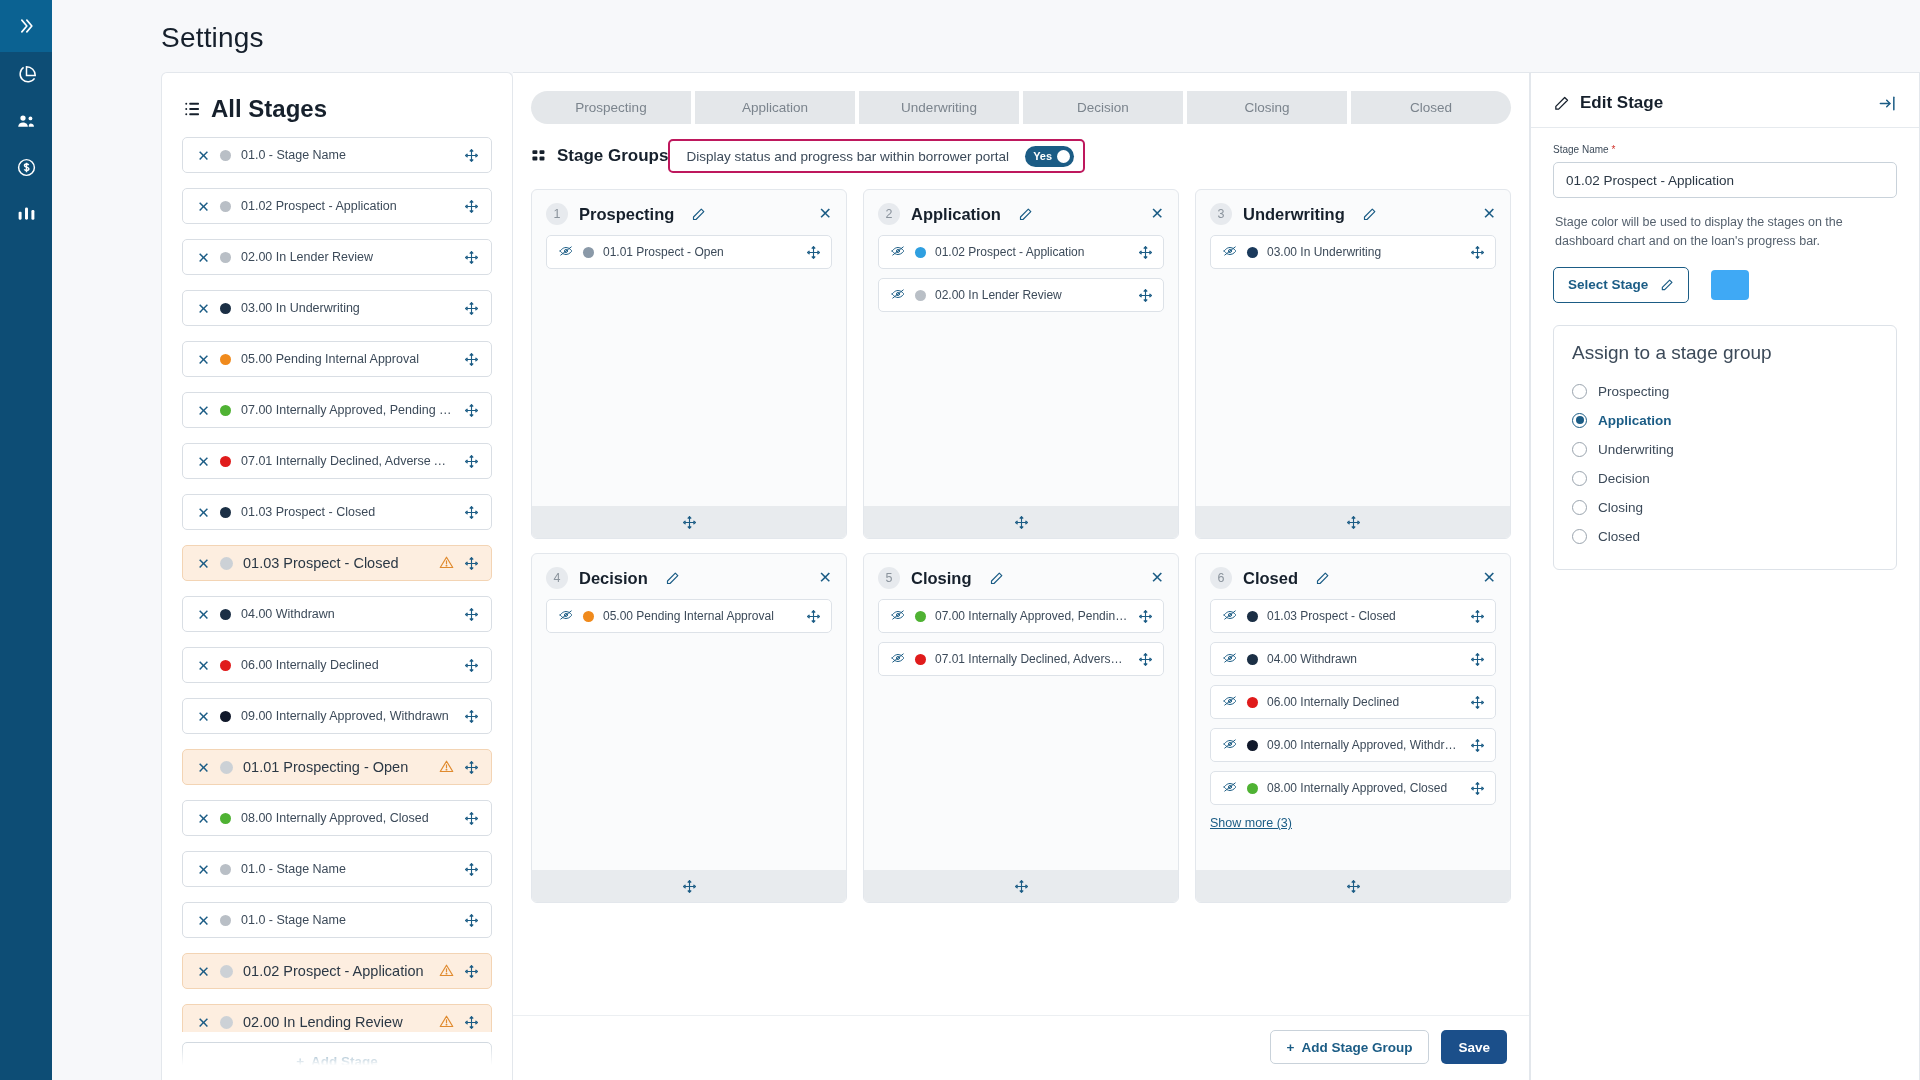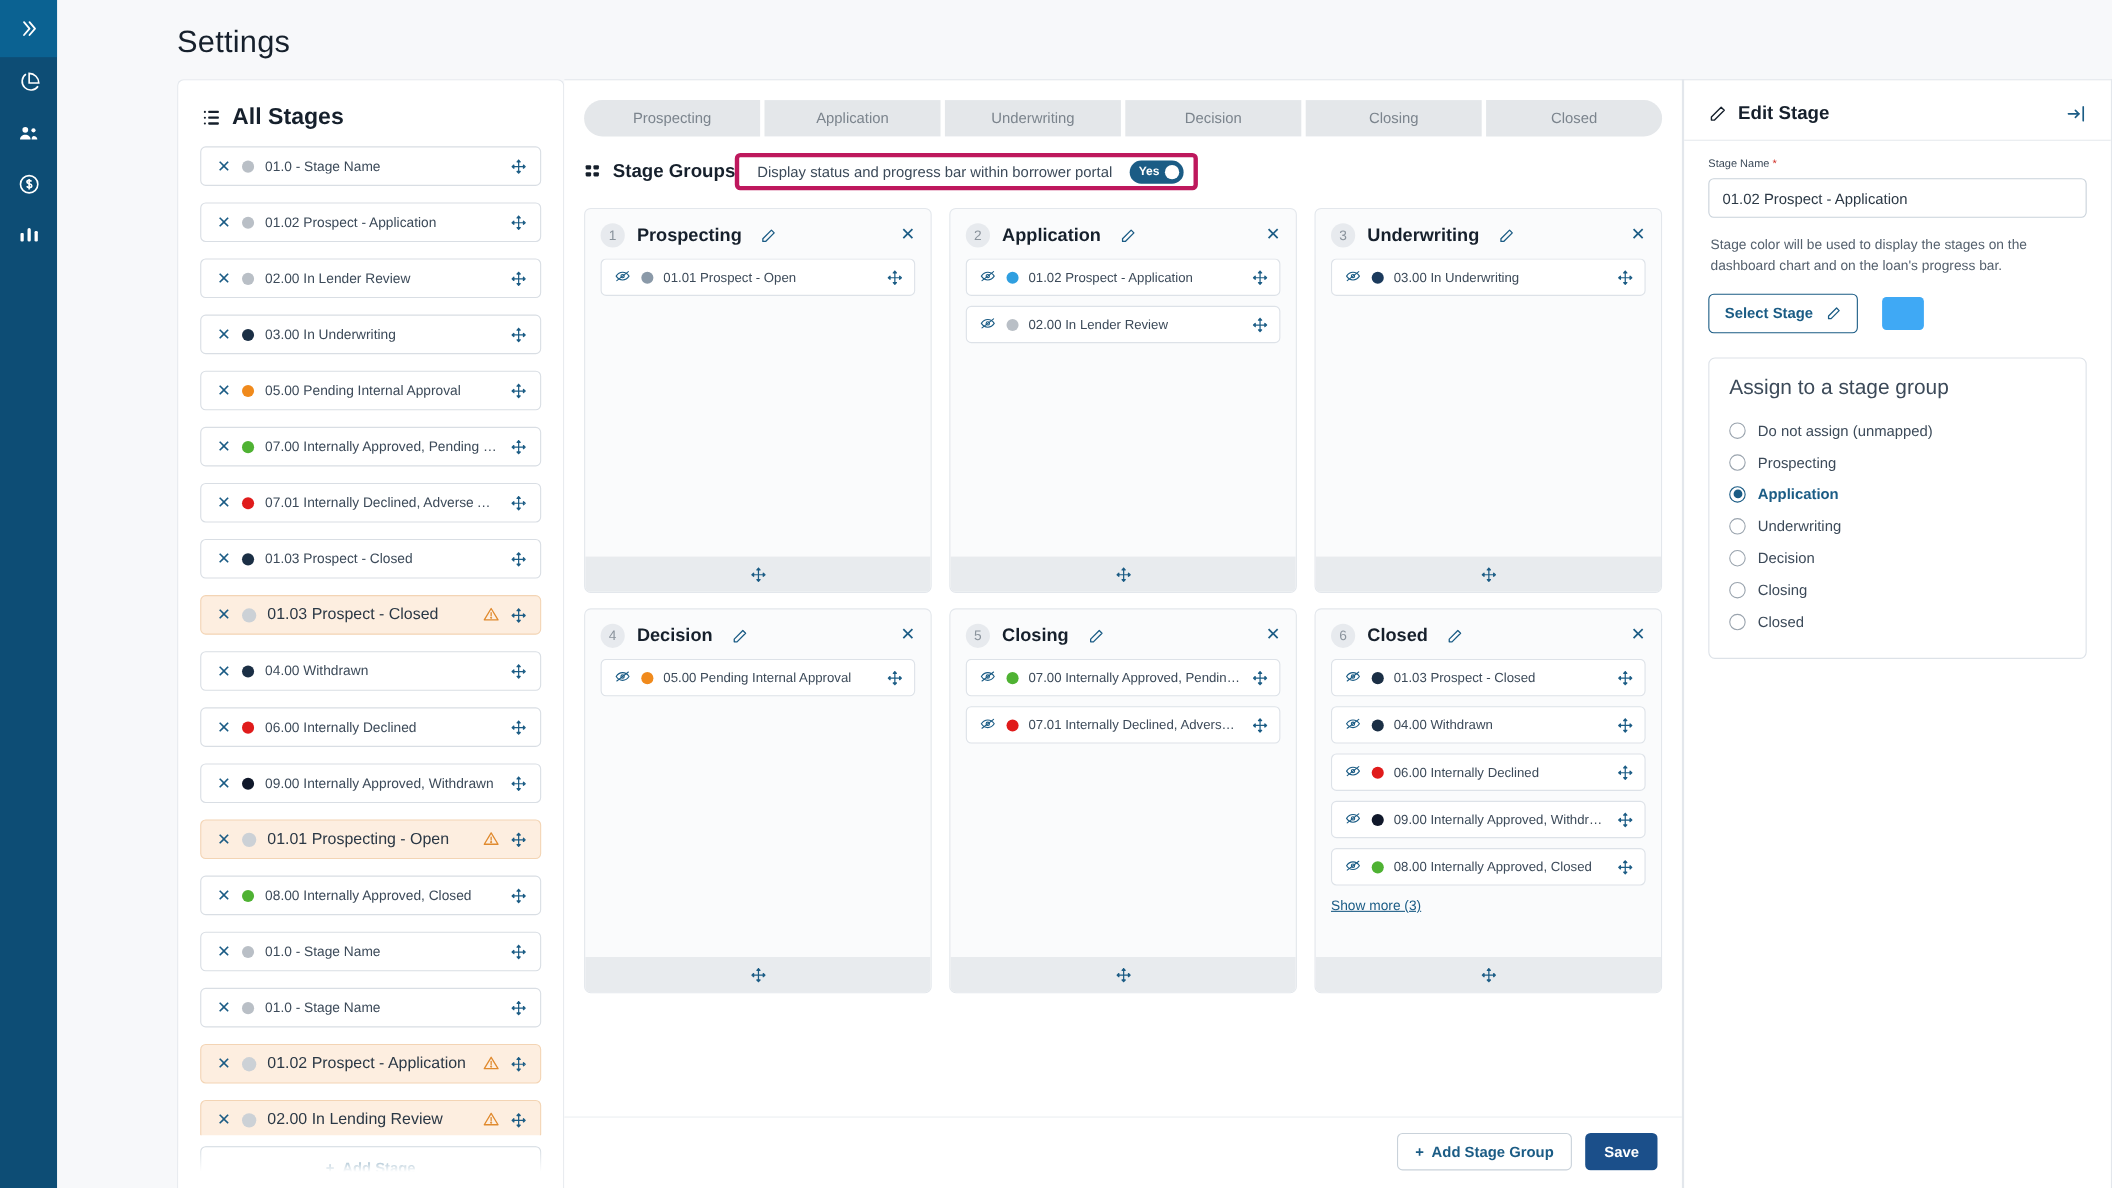--- a/index.html
+++ b/index.html
@@ -43,21 +43,21 @@
     border-bottom: none;
     border-radius: 6px 6px 0 0;
     display: flex; flex-direction: column;
     overflow: hidden;
     position: relative;
   }
   .stages-head {
     display: flex; align-items: center; gap: 9px;
     padding: 22px 22px 10px 22px;
   }
-  .stages-head .title { font-size: 21px; font-weight: 700; color: #16202c; }
+  .stages-head .title { font-size: 24px; font-weight: 700; color: #16202c; }
   .stages-list { flex: 1; overflow: hidden; padding: 4px 20px 0 20px; }
   .stage-row {
     display: flex; align-items: center; gap: 10px;
     height: 36px; margin-bottom: 15px;
     border: 1px solid #d9dee4; border-radius: 5px;
     background: #fff; padding: 0 12px 0 14px;
     cursor: pointer;
   }
   .stage-row.hl { background: #fdeee0; border-color: #f3d4b4; }
   .stage-row .x {
@@ -92,21 +92,21 @@
     font-size: 13.5px; display: flex; align-items: center; justify-content: center;
     cursor: pointer; user-select: none;
   }
   .gtab:first-child { border-radius: 17px 0 0 17px; }
   .gtab:last-child { border-radius: 0 17px 17px 0; }
 
   .sg-bar { display: flex; align-items: center; padding: 15px 18px 12px 18px; }
   .sg-title { display: flex; align-items: center; gap: 9px; font-size: 17px; font-weight: 700; color: #16202c; }
   .portal-toggle {
     display: flex; align-items: center; gap: 16px;
-    border: 4px solid #be185d; border-radius: 5px; background: #fff;
+    border: 2px solid #be185d; border-radius: 5px; background: #fff;
     padding: 6px 9px 6px 16px; height: 34px;
   }
   .portal-toggle .txt { font-size: 13.5px; color: #3c4a59; }
   .pill {
     display: flex; align-items: center; gap: 5px;
     background: #1b5c85; border-radius: 11px; height: 21px; padding: 0 4px 0 8px;
     color: #fff; font-size: 11px; font-weight: 600; cursor: pointer;
   }
   .pill .knob { width: 13px; height: 13px; border-radius: 50%; background: #fff; }
 
@@ -960,24 +960,20 @@
                 <path d="M16.5 3.5l4 4L8 20H4v-4z"></path>
               </svg>
             </button>
             <span class="swatch" id="color-swatch" style="background: rgb(63, 169, 245);"></span>
           </div>
           <div class="assign-box">
             <div class="assign-title">Assign to a stage group</div>
             <div id="assign-options">
                 <div class="radio-row">
                   <span class="radio"></span>
-                  <span class="radio-label">Do not assign (unmapped)</span>
-                </div>
-                <div class="radio-row">
-                  <span class="radio"></span>
                   <span class="radio-label">Prospecting</span>
                 </div>
                 <div class="radio-row sel">
                   <span class="radio on"></span>
                   <span class="radio-label">Application</span>
                 </div>
                 <div class="radio-row">
                   <span class="radio"></span>
                   <span class="radio-label">Underwriting</span>
                 </div>

